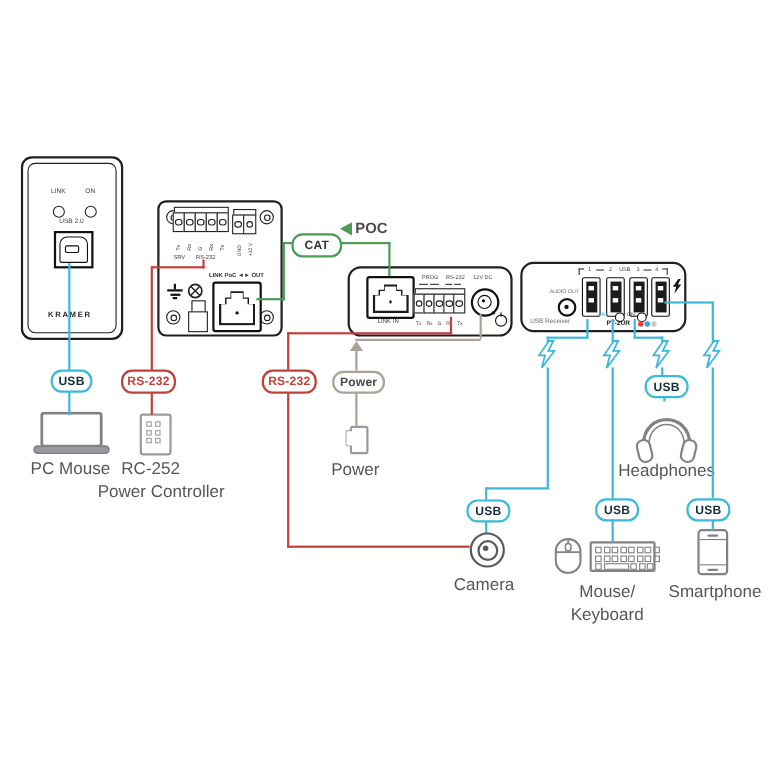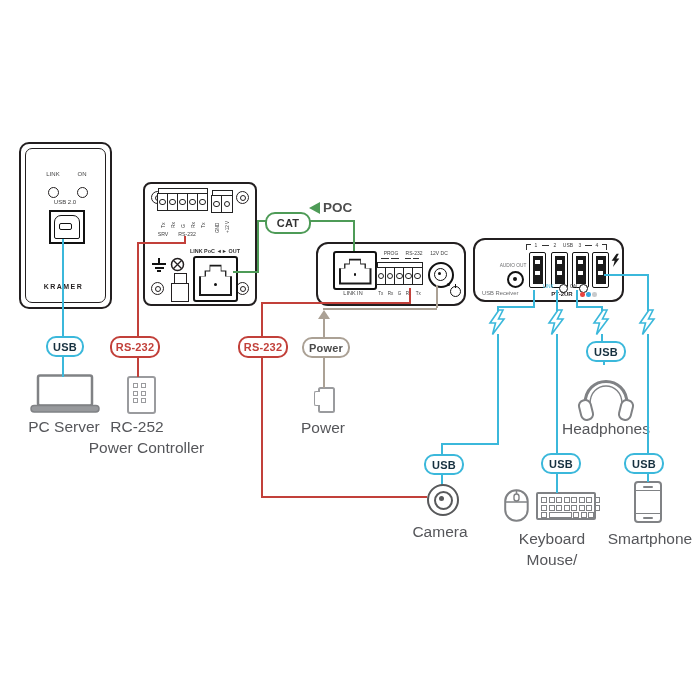--- a/index.html
+++ b/index.html
@@ -285,21 +285,21 @@
       <span>USB</span>
     </div>
   <div class="pill usb" style="left:624px;top:453px;width:36px;height:17px;">
       <span>USB</span>
     </div>
 
   <svg style="position:absolute;left:30px;top:374px;z-index:4;" width="70" height="40" viewBox="0 0 70 40">
     <rect x="8" y="1.5" width="54" height="30" rx="2" fill="#fff" stroke="#808285" stroke-width="2.5"></rect>
     <rect x="1" y="31.5" width="68" height="6.5" rx="3.2" fill="#97999C" stroke="#808285" stroke-width="1.5"></rect>
   </svg>
-  <div class="lbl" style="left:4px;top:416px;width:120px;">PC Server</div>
+  <div class="lbl" style="left:4px;top:416px;width:120px;">PC Mouse</div>
 
   <div style="position:absolute;left:127px;top:376px;width:25px;height:34px;border:2px solid #9A9B9E;border-radius:3px;background:#fff;z-index:4;">
     <div style="position:absolute;left:4px;top:5px;display:grid;grid-template-columns:5px 5px;grid-auto-rows:5px;gap:2.5px;">
       <div style="border:1.2px solid #9A9B9E;"></div>
         <div style="border:1.2px solid #9A9B9E;"></div>
       <div style="border:1.2px solid #9A9B9E;"></div>
         <div style="border:1.2px solid #9A9B9E;"></div>
       <div style="border:1.2px solid #9A9B9E;"></div>
         <div style="border:1.2px solid #9A9B9E;"></div>
     </div>
@@ -350,22 +350,22 @@
       <div class="krow" style="margin-top:1.5px;">
           <div class="key"></div>
           <div class="key" style="width:21px;"></div>
           <div class="key"></div>
           <div class="key"></div>
           <div class="key"></div>
         </div>
     </div>
   </div>
   <div class="lbl" style="left:492px;top:528px;width:120px;">
+    <div>Mouse/</div>
     <div>Keyboard</div>
-    <div>Mouse/</div>
   </div>
 
   <svg style="position:absolute;left:577px;top:362px;z-index:4;" width="58" height="64" viewBox="0 0 58 64">
     <path d="M8 42 C8 12 50 12 50 42" fill="none" stroke="#808285" stroke-width="3"></path>
     <path d="M13 42 C13 18 45 18 45 42" fill="none" stroke="#808285" stroke-width="1.4"></path>
     <rect x="3" y="38" width="12" height="20" rx="5.5" fill="#fff" stroke="#808285" stroke-width="2" transform="rotate(-14 9 48)"></rect>
     <rect x="43" y="38" width="12" height="20" rx="5.5" fill="#fff" stroke="#808285" stroke-width="2" transform="rotate(14 49 48)"></rect>
   </svg>
   <div class="lbl" style="left:546px;top:418px;width:120px;">Headphones</div>
 

